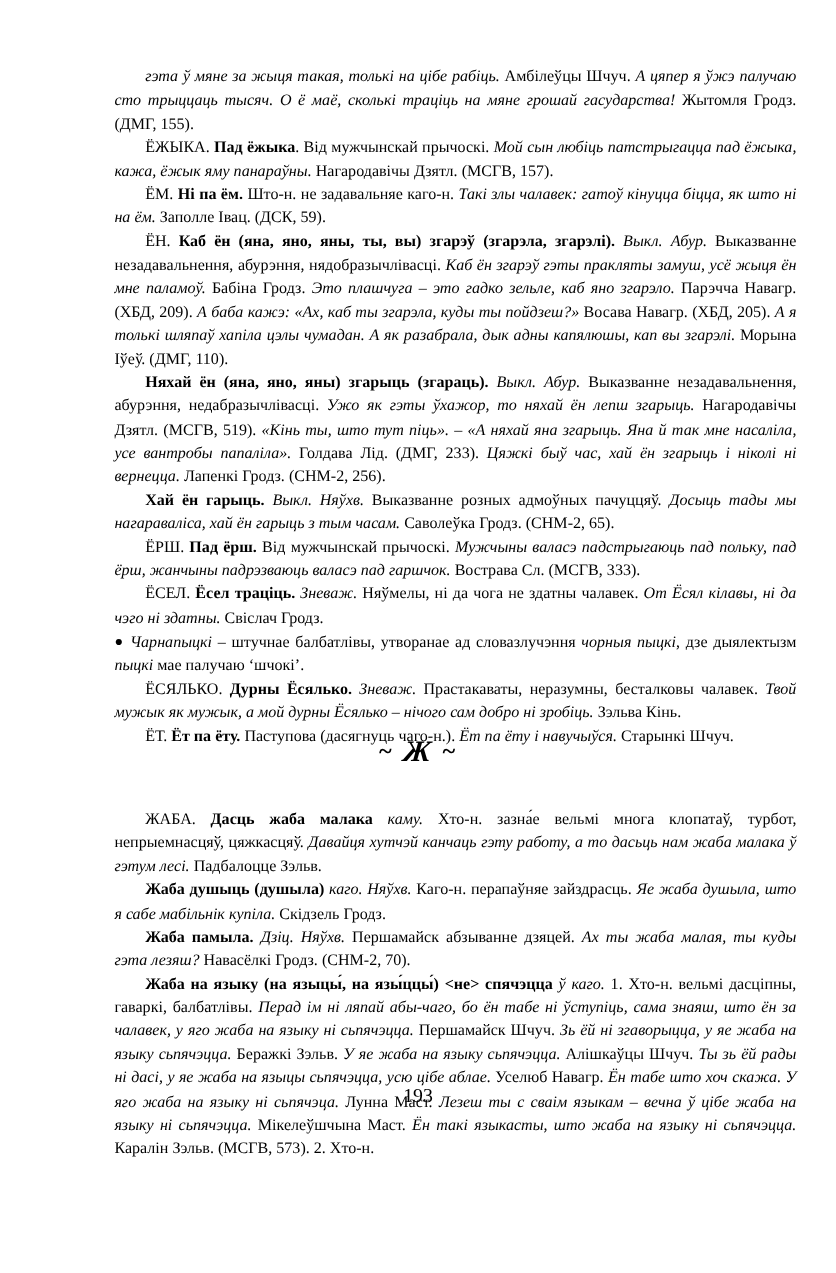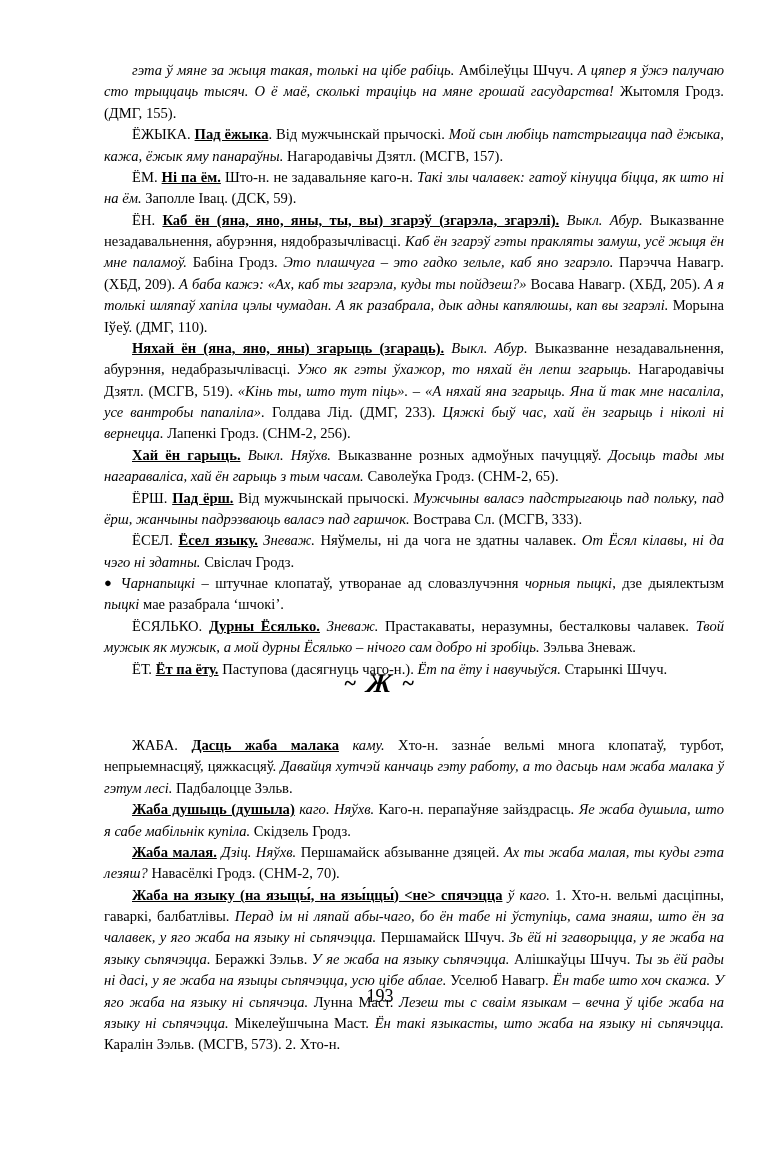--- a/index.html
+++ b/index.html
@@ -38,21 +38,21 @@
     hyphens: none;
   }
   p.note {
     margin: 0;
     padding: 0;
     font-size: 14.6px;
     line-height: 1.465;
     text-align: justify;
     text-indent: 0;
   }
-  .b { font-weight: bold; text-decoration: underline; }
+  .b { font-weight: bold; }
   .i { font-style: italic; }
   .hw { font-weight: normal; }
 
   .section-mark {
     position: absolute;
     left: 0;
     right: 0;
     top: 668px;
     text-align: center;
     font-family: "Liberation Serif", "DejaVu Serif", serif;
@@ -99,34 +99,34 @@
 <div class="page">
 
   <div class="text-block">
       <p class="entry" id="p-continued-top"><span class="i">гэта ў мяне за жыця такая, толькі на цібе рабіць.</span><span class="hw"> Амбілеўцы Шчуч. </span><span class="i">А цяпер я ўжэ палучаю сто трыццаць тысяч. О ё маё, сколькі траціць на мяне грошай гасударства!</span><span class="hw"> Жытомля Гродз. (ДМГ, 155).</span></p>
       <p class="entry" id="p-yozhyka"><span class="hw">ЁЖЫКА. </span><span class="b">Пад ёжыка</span><span class="hw">. Від мужчынскай прычоскі. </span><span class="i">Мой сын любіць патстрыгацца пад ёжыка, кажа, ёжык яму панараўны.</span><span class="hw"> Нагародавічы Дзятл. (МСГВ, 157).</span></p>
       <p class="entry" id="p-yom"><span class="hw">ЁМ. </span><span class="b">Ні па ём.</span><span class="hw"> Што-н. не задавальняе каго-н. </span><span class="i">Такі злы чалавек: гатоў кінуцца біцца, як што ні на ём.</span><span class="hw"> Заполле Івац. (ДСК, 59).</span></p>
       <p class="entry" id="p-yon"><span class="hw">ЁН. </span><span class="b">Каб ён (яна, яно, яны, ты, вы) згарэў (згарэла, згарэлі).</span><span class="hw"> </span><span class="i">Выкл. Абур.</span><span class="hw"> Выказванне незадавальнення, абурэння, нядобразычлівасці. </span><span class="i">Каб ён згарэў гэты пракляты замуш, усё жыця ён мне паламоў.</span><span class="hw"> Бабіна Гродз. </span><span class="i">Это плашчуга – это гадко зельле, каб яно згарэло.</span><span class="hw"> Парэчча Навагр. (ХБД, 209). </span><span class="i">А баба кажэ: «Ах, каб ты згарэла, куды ты пойдзеш?»</span><span class="hw"> Восава Навагр. (ХБД, 205). </span><span class="i">А я толькі шляпаў хапіла цэлы чумадан. А як разабрала, дык адны капялюшы, кап вы згарэлі.</span><span class="hw"> Морына Іўеў. (ДМГ, 110).</span></p>
       <p class="entry" id="p-niahaj"><span class="b">Няхай ён (яна, яно, яны) згарыць (згараць).</span><span class="hw"> </span><span class="i">Выкл. Абур.</span><span class="hw"> Выказванне незадавальнення, абурэння, недабразычлівасці. </span><span class="i">Ужо як гэты ўхажор, то няхай ён лепш згарыць.</span><span class="hw"> Нагародавічы Дзятл. (МСГВ, 519). </span><span class="i">«Кінь ты, што тут піць». – «А няхай яна згарыць. Яна й так мне насаліла, усе вантробы папаліла».</span><span class="hw"> Голдава Лід. (ДМГ, 233). </span><span class="i">Цяжкі быў час, хай ён згарыць і ніколі ні вернецца.</span><span class="hw"> Лапенкі Гродз. (СНМ-2, 256).</span></p>
       <p class="entry" id="p-khaj"><span class="b">Хай ён гарыць.</span><span class="hw"> </span><span class="i">Выкл. Няўхв.</span><span class="hw"> Выказванне розных адмоўных пачуццяў. </span><span class="i">Досыць тады мы нагараваліса, хай ён гарыць з тым часам.</span><span class="hw"> Саволеўка Гродз. (СНМ-2, 65).</span></p>
       <p class="entry" id="p-yorsh"><span class="hw">ЁРШ. </span><span class="b">Пад ёрш.</span><span class="hw"> Від мужчынскай прычоскі. </span><span class="i">Мужчыны валасэ падстрыгаюць пад польку, пад ёрш, жанчыны падрэзваюць валасэ пад гаршчок.</span><span class="hw"> Вострава Сл. (МСГВ, 333).</span></p>
-      <p class="entry" id="p-yosel"><span class="hw">ЁСЕЛ. </span><span class="b">Ёсел языку.</span><span class="hw"> </span><span class="i">Зневаж.</span><span class="hw"> Няўмелы, ні да чога не здатны чалавек. </span><span class="i">От Ёсял кілавы, ні да чэго ні здатны.</span><span class="hw"> Свіслач Гродз.</span></p>
-      <p class="note" id="p-note-bullet"><span class="bullet-dot">● </span><span class="i">Чарнапыцкі</span><span class="hw"> – штучнае клопатаў, утворанае ад словазлучэння </span><span class="i">чорныя пыцкі</span><span class="hw">, дзе дыялектызм </span><span class="i">пыцкі</span><span class="hw"> мае разабрала ‘шчокі’.</span></p>
-      <p class="entry" id="p-yosyalka"><span class="hw">ЁСЯЛЬКО. </span><span class="b">Дурны Ёсялько.</span><span class="hw"> </span><span class="i">Зневаж.</span><span class="hw"> Прастакаваты, неразумны, бесталковы чалавек. </span><span class="i">Твой мужык як мужык, а мой дурны Ёсялько – нічого сам добро ні зробіць.</span><span class="hw"> Зэльва Зневаж.</span></p>
+      <p class="entry" id="p-yosel"><span class="hw">ЁСЕЛ. </span><span class="b">Ёсел траціць.</span><span class="hw"> </span><span class="i">Зневаж.</span><span class="hw"> Няўмелы, ні да чога не здатны чалавек. </span><span class="i">От Ёсял кілавы, ні да чэго ні здатны.</span><span class="hw"> Свіслач Гродз.</span></p>
+      <p class="note" id="p-note-bullet"><span class="bullet-dot">● </span><span class="i">Чарнапыцкі</span><span class="hw"> – штучнае балбатлівы, утворанае ад словазлучэння </span><span class="i">чорныя пыцкі</span><span class="hw">, дзе дыялектызм </span><span class="i">пыцкі</span><span class="hw"> мае палучаю ‘шчокі’.</span></p>
+      <p class="entry" id="p-yosyalka"><span class="hw">ЁСЯЛЬКО. </span><span class="b">Дурны Ёсялько.</span><span class="hw"> </span><span class="i">Зневаж.</span><span class="hw"> Прастакаваты, неразумны, бесталковы чалавек. </span><span class="i">Твой мужык як мужык, а мой дурны Ёсялько – нічого сам добро ні зробіць.</span><span class="hw"> Зэльва Кінь.</span></p>
       <p class="entry" id="p-yot"><span class="hw">ЁТ. </span><span class="b">Ёт па ёту.</span><span class="hw"> Паступова (дасягнуць чаго-н.). </span><span class="i">Ёт па ёту і навучыўся.</span><span class="hw"> Старынкі Шчуч.</span></p>
     </div>
 
   <div class="section-mark">
     <span class="tilde">~</span>
     <span class="glyph">Ж</span>
     <span class="tilde">~</span>
   </div>
 
   <div class="text-block-2">
       <p class="entry" id="p-zhaba"><span class="hw">ЖАБА. </span><span class="b">Дасць жаба малака</span><span class="hw"> </span><span class="i">каму.</span><span class="hw"> Хто-н. зазна́е вельмі многа клопатаў, турбот, непрыемнасцяў, цяжкасцяў. </span><span class="i">Давайця хутчэй канчаць гэту работу, а то дасьць нам жаба малака ў гэтум лесі.</span><span class="hw"> Падбалоцце Зэльв.</span></p>
       <p class="entry" id="p-zhaba-dushyts"><span class="b">Жаба душыць (душыла)</span><span class="hw"> </span><span class="i">каго. Няўхв.</span><span class="hw"> Каго-н. перапаўняе зайздрасць. </span><span class="i">Яе жаба душыла, што я сабе мабільнік купіла.</span><span class="hw"> Скідзель Гродз.</span></p>
-      <p class="entry" id="p-zhaba-malaya"><span class="b">Жаба малая.</span><span class="hw"> </span><span class="i">Дзіц. Няўхв.</span><span class="hw"> Першамайск абзыванне дзяцей. </span><span class="i">Ах ты жаба малая, ты куды гэта лезяш?</span><span class="hw"> Навасёлкі Гродз. (СНМ-2, 70).</span></p>
+      <p class="entry" id="p-zhaba-malaya"><span class="b">Жаба памыла.</span><span class="hw"> </span><span class="i">Дзіц. Няўхв.</span><span class="hw"> Першамайск абзыванне дзяцей. </span><span class="i">Ах ты жаба малая, ты куды гэта лезяш?</span><span class="hw"> Навасёлкі Гродз. (СНМ-2, 70).</span></p>
       <p class="entry" id="p-zhaba-na-yazyku"><span class="b">Жаба на языку (на языцы́, на язы́ццы́) &lt;не&gt; спячэцца</span><span class="hw"> </span><span class="i">ў каго.</span><span class="hw"> 1. Хто-н. вельмі дасціпны, гаваркі, балбатлівы. </span><span class="i">Перад ім ні ляпай абы-чаго, бо ён табе ні ўступіць, сама знаяш, што ён за чалавек, у яго жаба на языку ні сьпячэцца.</span><span class="hw"> Першамайск Шчуч. </span><span class="i">Зь ёй ні згаворыцца, у яе жаба на языку сьпячэцца.</span><span class="hw"> Беражкі Зэльв. </span><span class="i">У яе жаба на языку сьпячэцца.</span><span class="hw"> Алішкаўцы Шчуч. </span><span class="i">Ты зь ёй рады ні дасі, у яе жаба на языцы сьпячэцца, усю цібе аблае.</span><span class="hw"> Уселюб Навагр. </span><span class="i">Ён табе што хоч скажа. У яго жаба на языку ні сьпячэца.</span><span class="hw"> Лунна Маст. </span><span class="i">Лезеш ты с сваім языкам –  вечна ў цібе жаба на языку ні сьпячэцца.</span><span class="hw"> Мікелеўшчына Маст. </span><span class="i">Ён такі языкасты, што жаба на языку ні сьпячэцца.</span><span class="hw"> Каралін Зэльв. (МСГВ, 573). 2. Хто-н.</span></p>
     </div>
 
   <div class="page-number">193</div>
 
 </div>
 
 </body></html>

